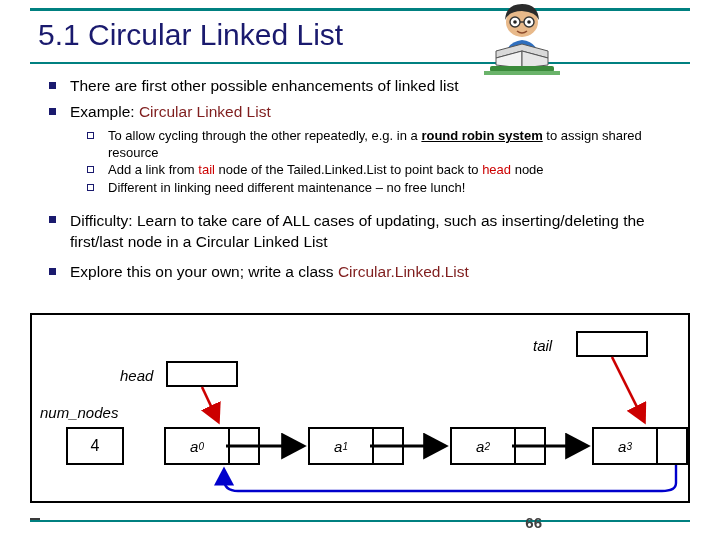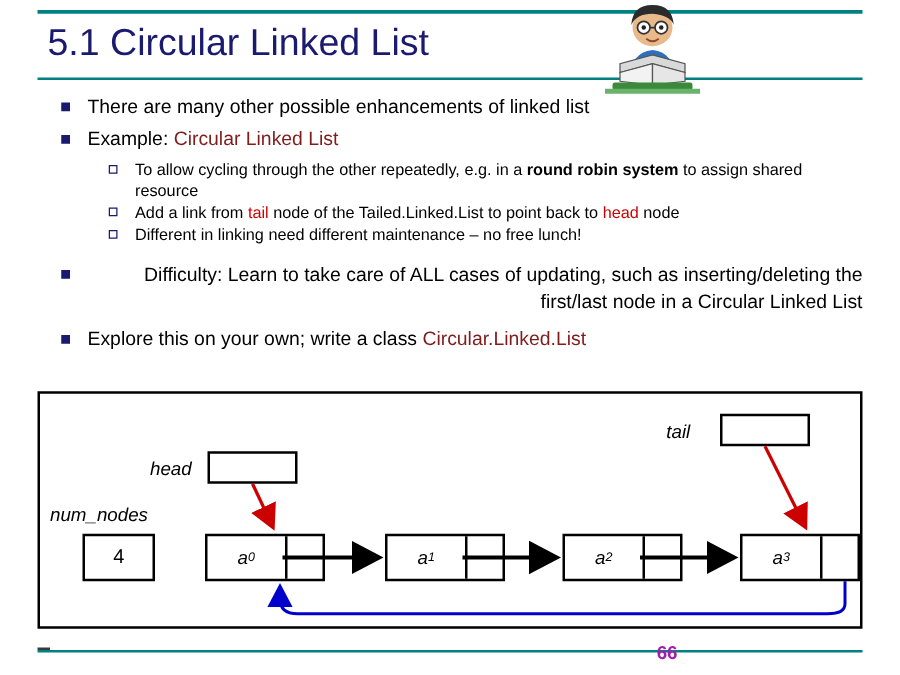--- a/index.html
+++ b/index.html
@@ -93,24 +93,24 @@
   .b2 .marker2 {
     position: absolute;
     left: 57px;
     top: 4px;
     width: 7px;
     height: 7px;
     border: 1px solid #1a1a6e;
     box-sizing: border-box;
     background: #ffffff;
   }
-  .b1.tall { line-height: 21px; text-align: right; }
+  .b1.tall { line-height: 21px; }
   .red { color: #cc0000; }
   .blue { color: #7f1d1d; }
-  .bold { font-weight: bold; }
+  .bold { font-weight: bold; text-decoration: underline; }
   
   .diagram {
     position: absolute;
     left: 30px;
     top: 313px;
     width: 660px;
     height: 190px;
     border: 2px solid #000000;
     box-sizing: border-box;
   }
@@ -192,21 +192,21 @@
     width: 10px;
     height: 2px;
     background: #3a3a3a;
   }
   .pagenum {
     position: absolute;
     right: 26px;
     top: 514px;
     font-size: 15px;
     font-weight: bold;
-    color: #a21caf;
+    color: #404040;
   }
 </style>
 </head>
 <body>
 
 <div class="slide">
 
   <div class="top-rule"></div>
 
   <div class="title">5.1 Circular Linked List</div>
@@ -226,21 +226,21 @@
     <path d="M12 56 L38 49 L38 66 L12 63 Z" fill="#f2f2f2" stroke="#555" stroke-width="1"></path>
     <path d="M64 56 L38 49 L38 66 L64 63 Z" fill="#e6e6e6" stroke="#555" stroke-width="1"></path>
     <rect x="6" y="64" width="64" height="6" rx="2" fill="#3a8a3a"></rect>
     <rect x="0" y="69" width="76" height="4" fill="#6ab36a"></rect>
   </svg>
 
   <div class="bullets">
 
     <div class="b1">
       <span class="marker"></span>
-      <span>There are many other possible enhancements of linked list</span>
+      <span>There are first other possible enhancements of linked list</span>
     </div>
 
     <div class="b1">
       <span class="marker"></span>
       <span>Example: </span><span class="blue">Circular Linked List</span>
     </div>
 
     <div class="b2wrap">
       <div class="b2">
         <span class="marker2"></span>

